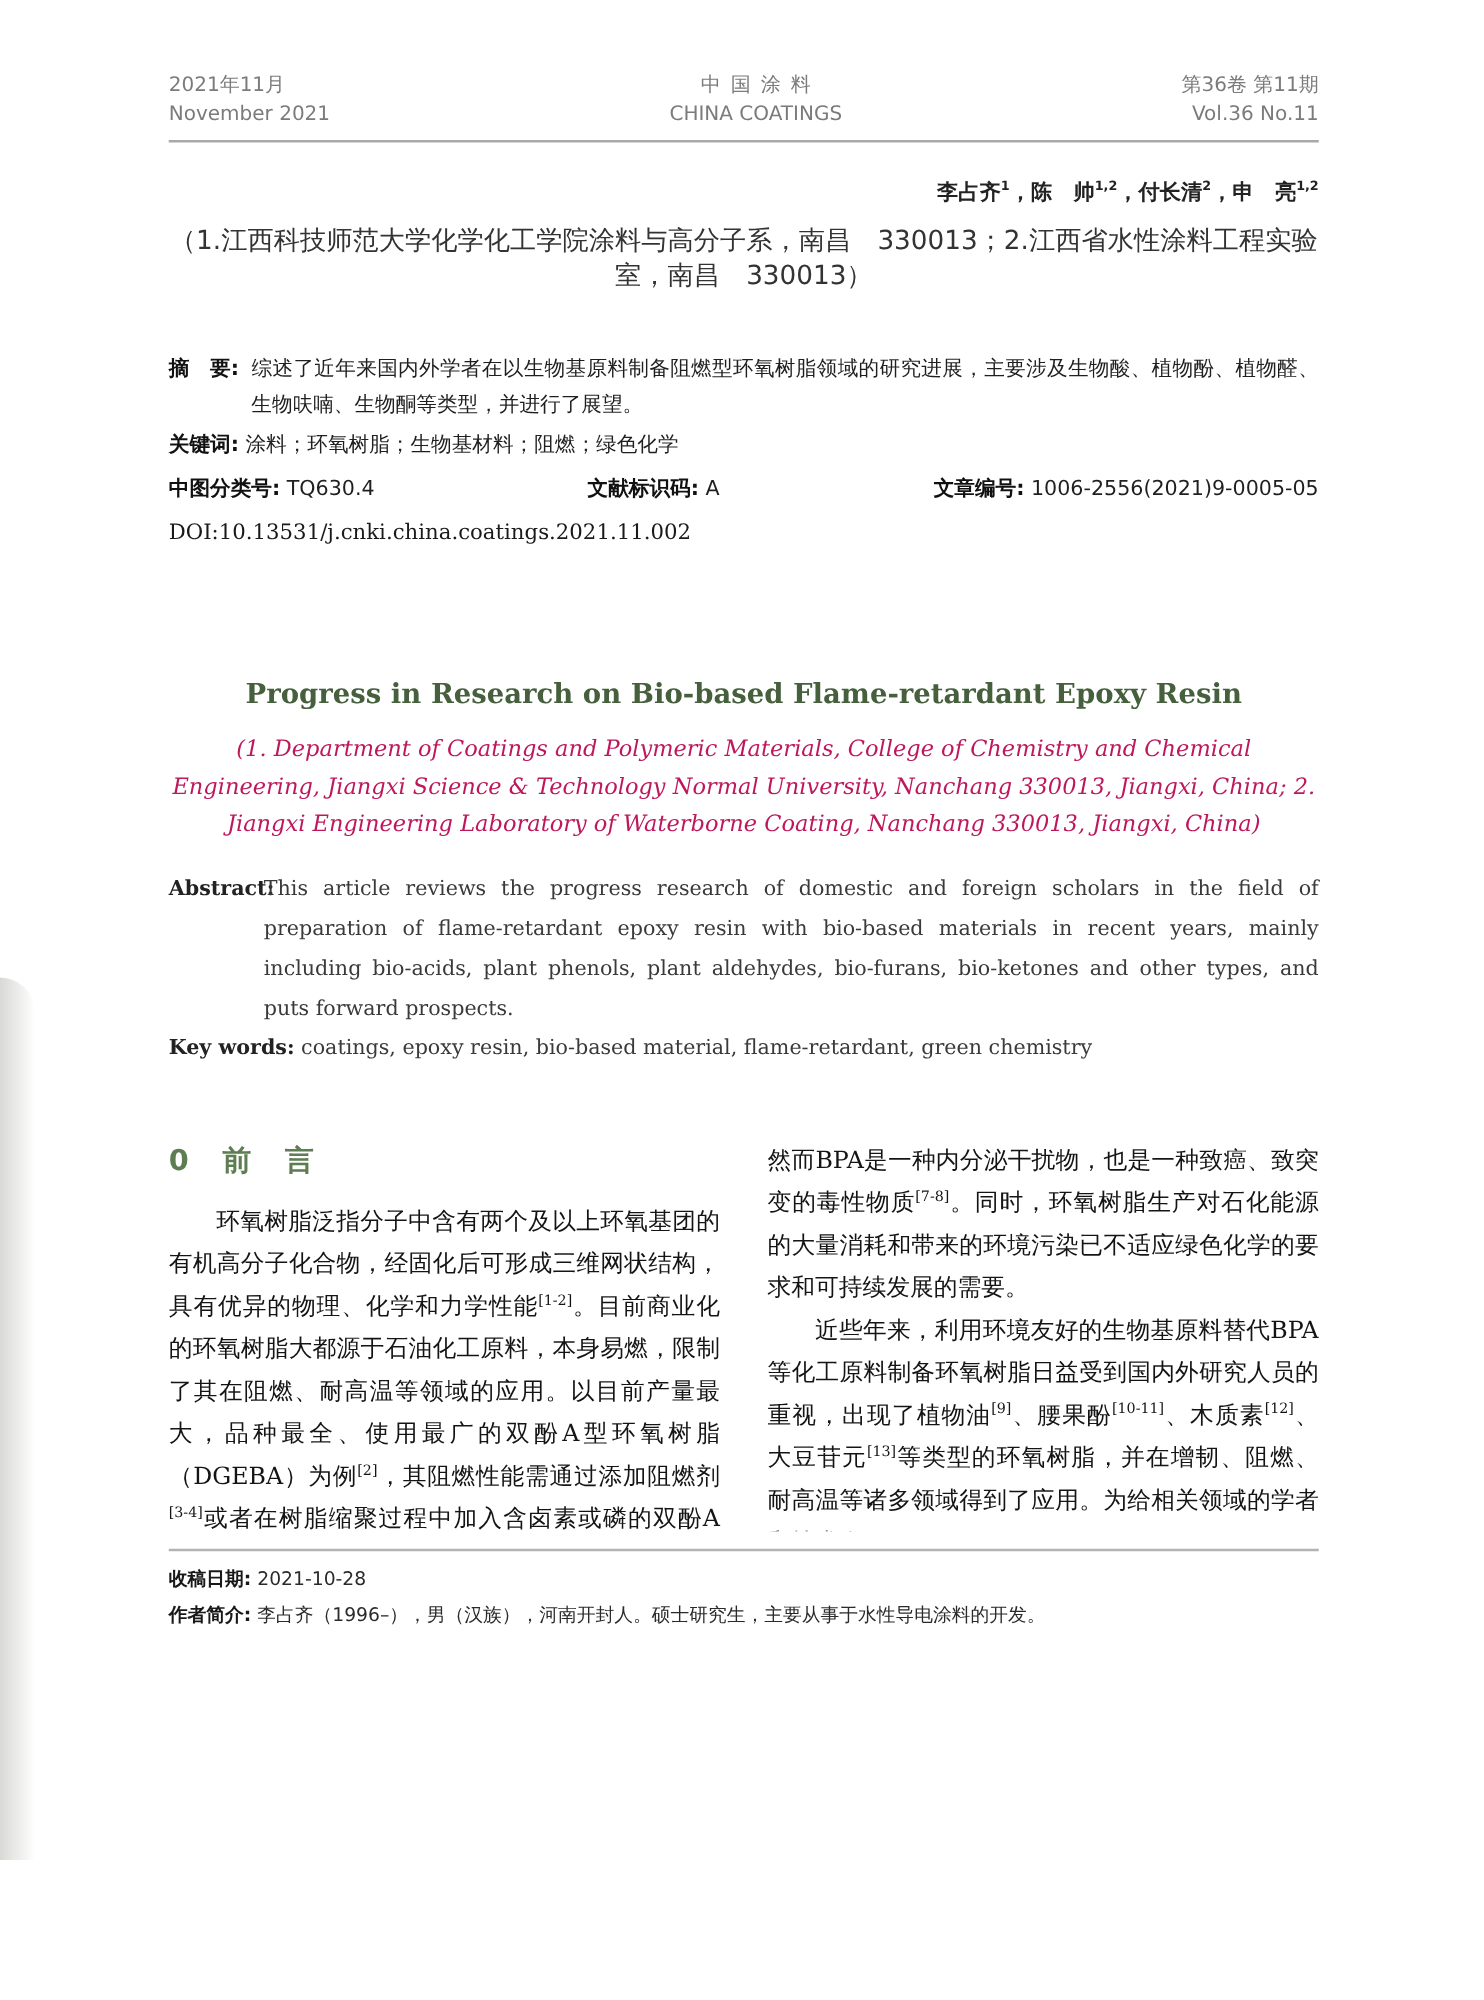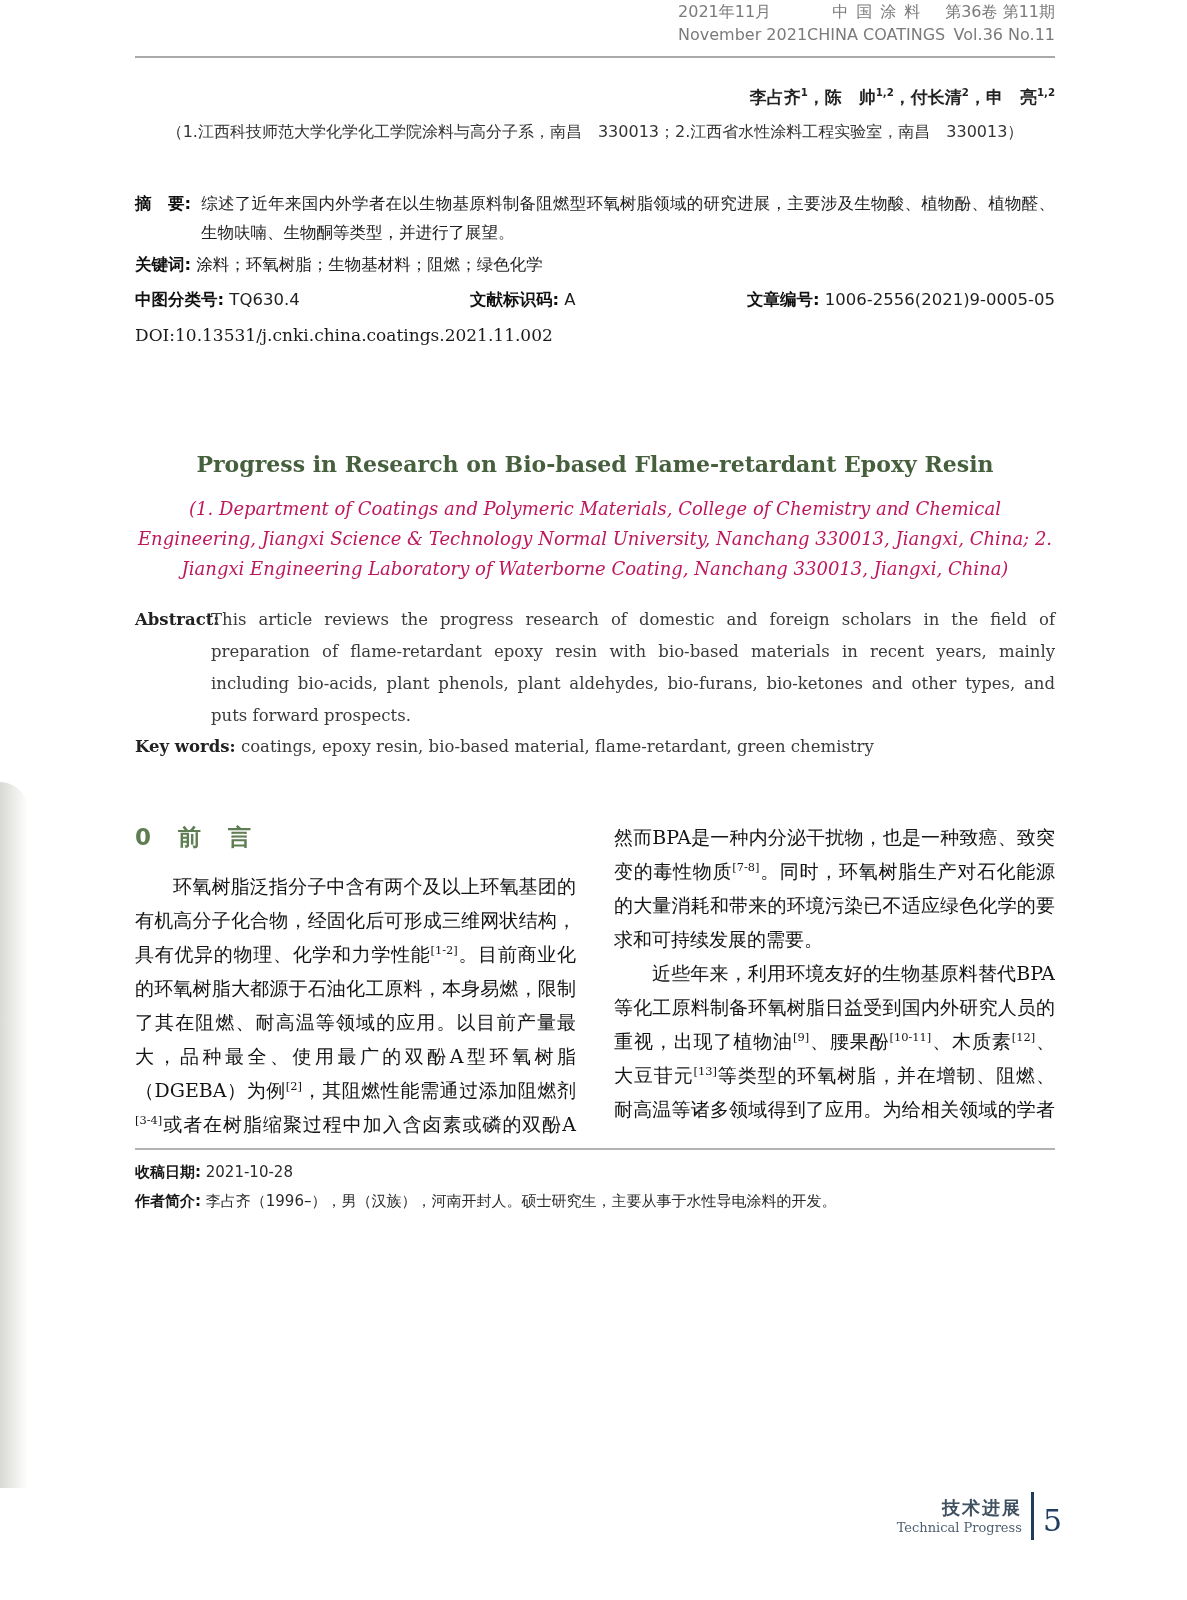--- a/index.html
+++ b/index.html
@@ -13,39 +13,39 @@
 
   
   .edge-shadow {
     position:absolute; left:0; top:782px; width:28px; height:706px;
     background:linear-gradient(90deg, rgba(185,185,178,0.55), rgba(255,255,255,0));
     border-top-right-radius:34px; pointer-events:none;
   }
 
   
   .journal-header {
-    display:flex; justify-content:flex-end; align-items:flex-end;
-    padding-bottom:10px; border-bottom:2px solid #a9a9a9;
+    display:flex; justify-content:space-between; align-items:flex-end;
+    padding-top:56px; padding-bottom:10px; border-bottom:2px solid #a9a9a9;
     color:#7b7b7b; font-size:16px; line-height:23px;
   }
   .h-left { text-align:left; }
   .h-center { text-align:center; }
   .h-right { text-align:right; }
   .journal-cn { letter-spacing:8px; text-indent:8px; }
 
   
   .title-cn {
     margin-top:196px; text-align:center;
     font-size:48px; font-weight:bold; letter-spacing:4px;
     color:#55694a; font-family:"DejaVu Sans","Liberation Sans",sans-serif;
   }
   .authors-cn {
     margin-top:28px; text-align:right; font-size:17px; font-weight:600; color:#222;
   }
-  .affil-cn { margin-top:13px; text-align:center; font-size:16px; color:#333; }
+  .affil-cn { margin-top:13px; text-align:center; font-size:21px; color:#333; }
 
   
   .meta { margin-top:46px; font-size:16.5px; line-height:29px; }
   .lbl { font-weight:bold; color:#111; }
   .hang { padding-left:66px; }
   .hang .lbl { display:inline-block; width:66px; margin-left:-66px; }
   .abstract-cn { text-align:justify; }
   .keywords-cn { margin-top:3px; }
   .class-row { display:flex; margin-top:6px; }
   .class-row .c1 { width:335px; }
@@ -164,21 +164,13 @@
     </section>
 
     <div class="footnote-rule"></div>
     <div class="footnotes">
       <p><span class="fn-lbl">收稿日期:</span> <span>2021-10-28</span></p>
       <p><span class="fn-lbl">作者简介:</span> <span>李占齐（1996–），男（汉族），河南开封人。硕士研究生，主要从事于水性导电涂料的开发。</span></p>
 
     </div>
   </div>
 
-  <div class="page-footer">
-    <div class="footer-labels">
-      <div class="f-cn">技术进展</div>
-      <div class="f-en">Technical Progress</div>
-    </div>
-    <div class="f-bar"></div>
-    <div class="f-num">5</div>
-  </div>
 </div>
 
 </body></html>

